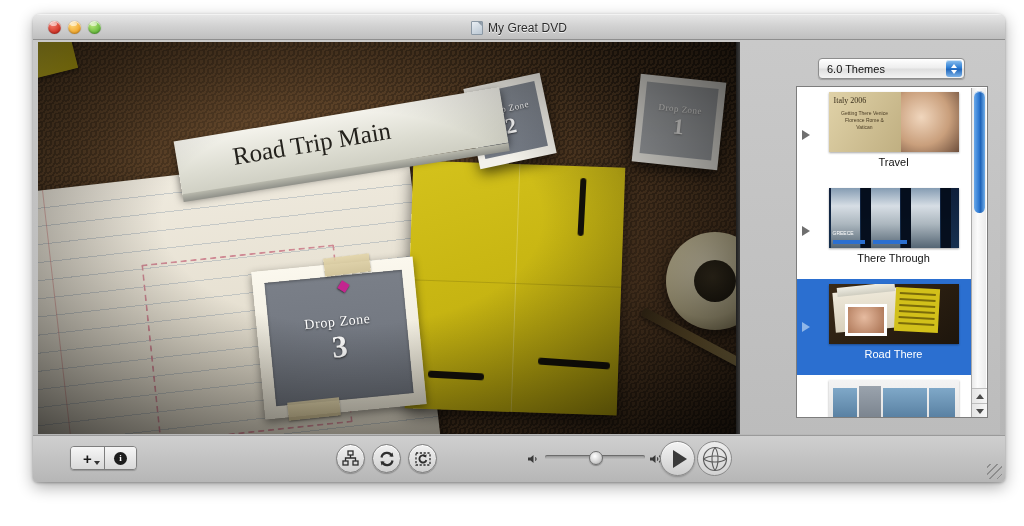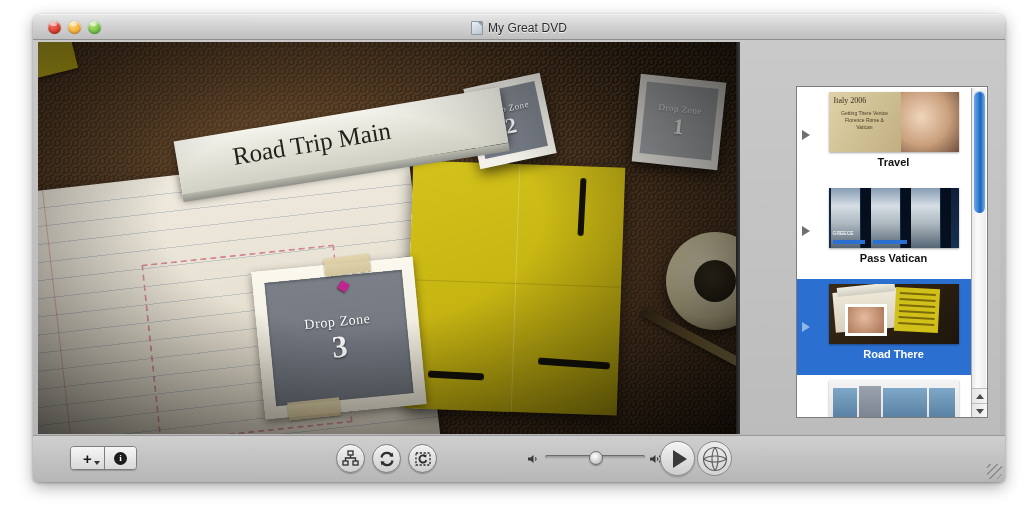--- a/index.html
+++ b/index.html
@@ -189,21 +189,21 @@
   .theme-row{position:relative;width:175px;height:96px;box-sizing:border-box;
     display:flex;align-items:flex-start;}
   .theme-row.selected{background:#2b6fd0;}
   .disclosure{width:18px;height:96px;display:flex;align-items:center;justify-content:center;flex:0 0 18px;}
   .tri{width:0;height:0;border-top:5px solid transparent;border-bottom:5px solid transparent;
     border-left:8px solid #6f6f6f;}
   .theme-row.selected .tri{border-left-color:#8fb6e8;}
   .theme-body{flex:1;display:flex;flex-direction:column;align-items:center;padding-top:5px;}
   .thumb{width:130px;height:60px;overflow:hidden;position:relative;
     box-shadow:0 1px 2px rgba(0,0,0,.35);}
-  .theme-name{font-size:11px;font-weight:bold;color:#111;margin-top:4px;text-align:center;white-space:nowrap;}
+  .theme-name{font-size:11px;font-weight:normal;color:#111;margin-top:4px;text-align:center;white-space:nowrap;}
   .theme-row.selected .theme-name{color:#fff;}
 
   
   .th-travel{background:linear-gradient(100deg,#d8c79a 0%,#cbb float 0%,#cbb98a 45%,#8a7b5c 55%,#6a5b45 100%);}
   .th-travel .tleft{position:absolute;left:0;top:0;width:58%;height:100%;
     background:linear-gradient(120deg,#e0d2a8,#bfae80);}
   .th-travel .tright{position:absolute;right:0;top:0;width:44%;height:100%;
     background:radial-gradient(circle at 35% 42%,#f0d6bd,#c99f7c 55%,#6e4f3c);}
   .th-travel .t1{position:absolute;left:5px;top:4px;font-family:"Liberation Serif",serif;
     font-size:8px;color:#3a2f1c;}
@@ -368,20 +368,27 @@
         <div id="strip-text">Road Trip Main</div>
       </div>
 
       <div id="vignette"></div>
     </div>
 
     <div id="divider"></div>
 
     <div id="rightpanel">
 
+      <div id="theme-popup">
+        <span id="theme-popup-label">6.0 Themes</span>
+        <span id="theme-popup-stepper">
+          <span class="st-arrow st-up"></span>
+          <span class="st-arrow st-down"></span>
+        </span>
+      </div>
 
       <div id="list-frame">
         <div id="list-scroll">
 
           <div class="theme-row">
             <div class="disclosure">
                 <i class="tri"></i>
               </div>
             <div class="theme-body">
               <div class="thumb th-travel">
@@ -406,21 +413,21 @@
                 <div class="pstrip" style="left:2px"></div>
                 <div class="pdark" style="left:32px"></div>
                 <div class="pstrip" style="left:42px"></div>
                 <div class="pdark" style="left:72px"></div>
                 <div class="pstrip" style="left:82px"></div>
                 <div class="pdark" style="left:112px"></div>
                 <div class="plabel">GREECE</div>
                 <div class="pbar"></div>
                   <div class="pbar2"></div>
               </div>
-              <div class="theme-name">Pass Vatican</div>
+              <div class="theme-name">There Through</div>
             </div>
           </div>
 
           <div class="theme-row selected">
             <div class="disclosure">
                 <i class="tri"></i>
               </div>
             <div class="theme-body">
               <div class="thumb th-road">
                 <div class="paper"></div>

